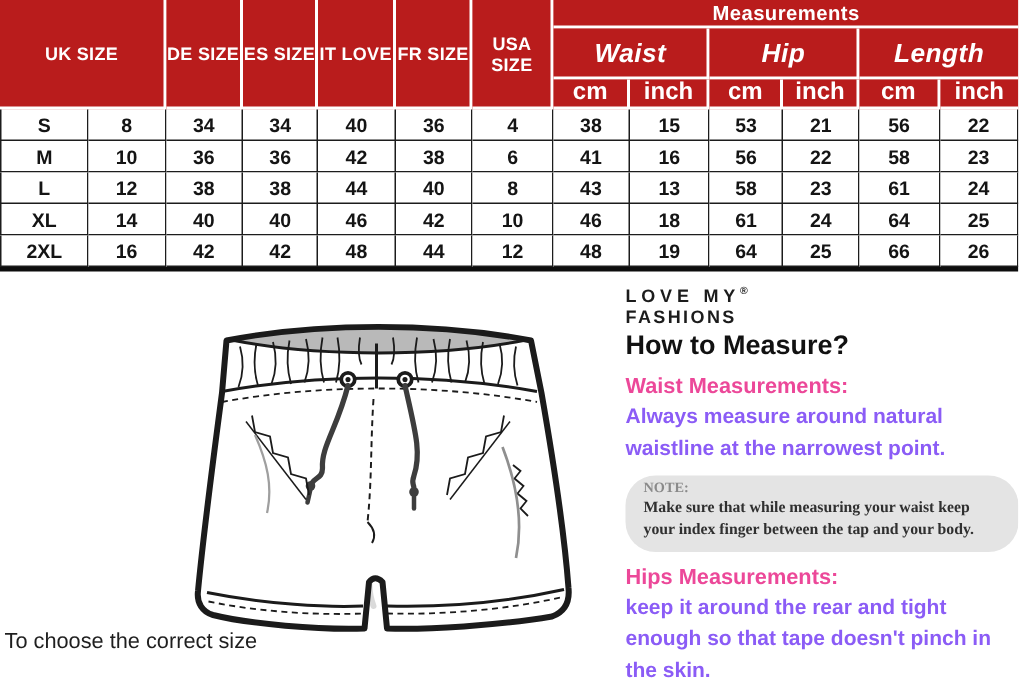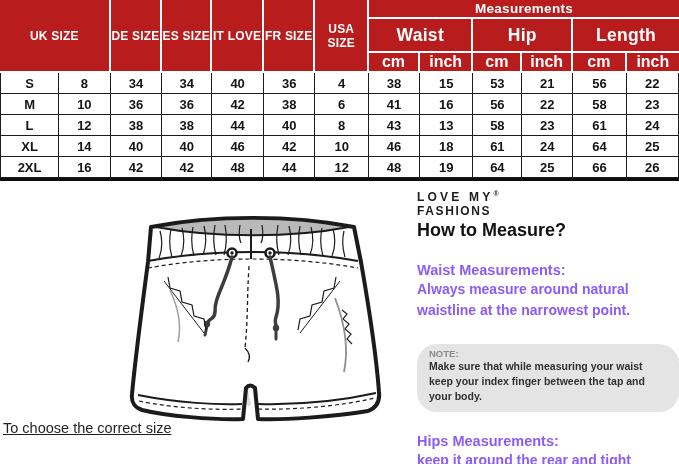--- a/index.html
+++ b/index.html
@@ -14,50 +14,50 @@
   table.size-table {
     width:679px; table-layout:fixed; border-collapse:separate; border-spacing:0;
     border-bottom:3px solid #0d0d0d;
   }
   table.size-table th {
     background:#b91c1c; color:#fff; font-weight:bold; text-align:center;
     vertical-align:middle; border-right:2px solid #fff; border-bottom:2px solid #fff;
   }
   th.hdr-country { font-size:12px; letter-spacing:0.2px;margin-left:44px; }
   th.hdr-meas { font-size:13.5px; height:19px; letter-spacing:0.3px; }
-  th.hdr-big  { font-size:17.5px; height:34px; letter-spacing:0.3px; }
+  th.hdr-big  { font-size:17.5px; height:34px; letter-spacing:0.3px;font-style:italic; }
   th.hdr-unit { font-size:16px; height:19px; }
   table.size-table td {
     background:#fff; color:#141414; font-size:13px; font-weight:600; text-align:center;
     height:21px; vertical-align:middle;
     border-right:1px solid #1c1c1c; border-bottom:1px solid #1c1c1c;
   }
   table.size-table td:first-child { border-left:1px solid #1c1c1c; }
   table.size-table th:last-child { border-right:none; }
   table.size-table td:last-child { border-right:1px solid #1c1c1c; }
 
   
   .footer-text {
     position:absolute; left:3px; top:418px; color:#1f1f1f;
-    font-size:14.5px; line-height:1.5;text-decoration:underline;
+    font-size:14.5px; line-height:1.5;
   }
 
   
   .shorts { position:absolute; left:118px; top:200px; width:268px; height:232px; }
 
   
   .guide { position:absolute; left:417px; top:190px; width:262px; }
   .brand-line1 { font-size:12px; font-weight:bold; letter-spacing:3.2px; color:#1c1c1c; }
   .brand-reg { font-size:7px; vertical-align:super; letter-spacing:0; }
   .brand-line2 { font-size:12px; font-weight:bold; letter-spacing:1.6px; color:#1c1c1c; }
   .howto { font-size:18px; font-weight:bold; color:#111; margin-top:2px; }
-  .sec-h { font-size:14.5px; font-weight:bold; color:#8b5cf6; margin-top:21px; }
+  .sec-h { font-size:14.5px; font-weight:bold; color:#ec4899; margin-top:9px; }
   .sec-p { font-size:14px; color:#8b5cf6; line-height:1.5; margin-top:1px;font-weight:bold; }
   .note-box {
-    background:#e4e4e4; border-radius:20px; padding:4px 10px 7px 12px; margin-top:23px;
+    background:#e4e4e4; border-radius:20px; padding:4px 10px 7px 12px; margin-top:8px;font-family:Liberation Serif, serif;
   }
   .note-label { font-size:9.5px; font-weight:bold; color:#8a8a8a; }
   .note-text  { font-size:10.5px; font-weight:bold; color:#303030; line-height:1.45; }
 </style>
 </head>
 <body>
 
 <div class="sheet">
 
   <div class="size-table-wrap">

